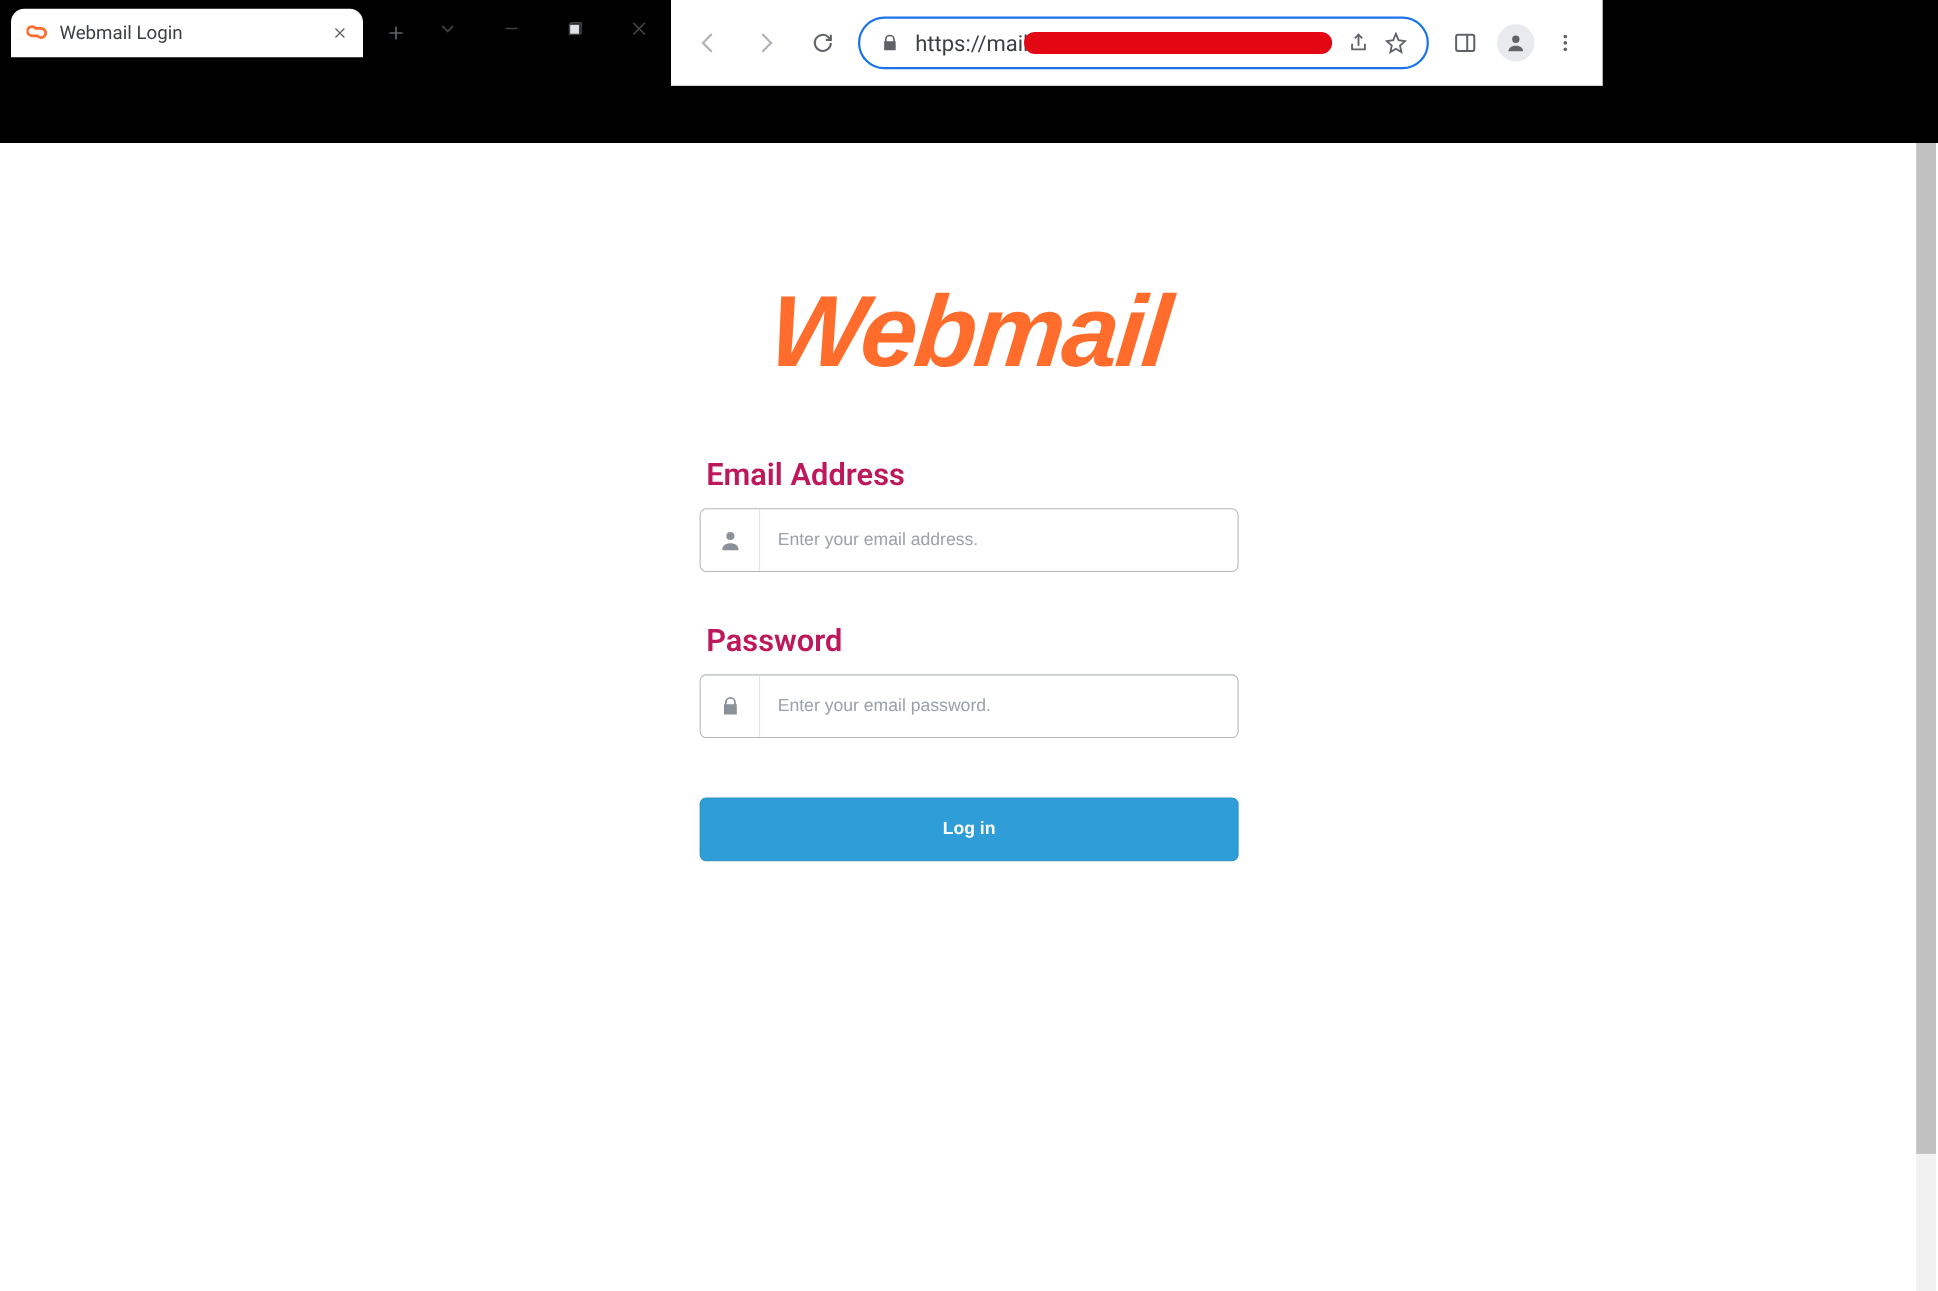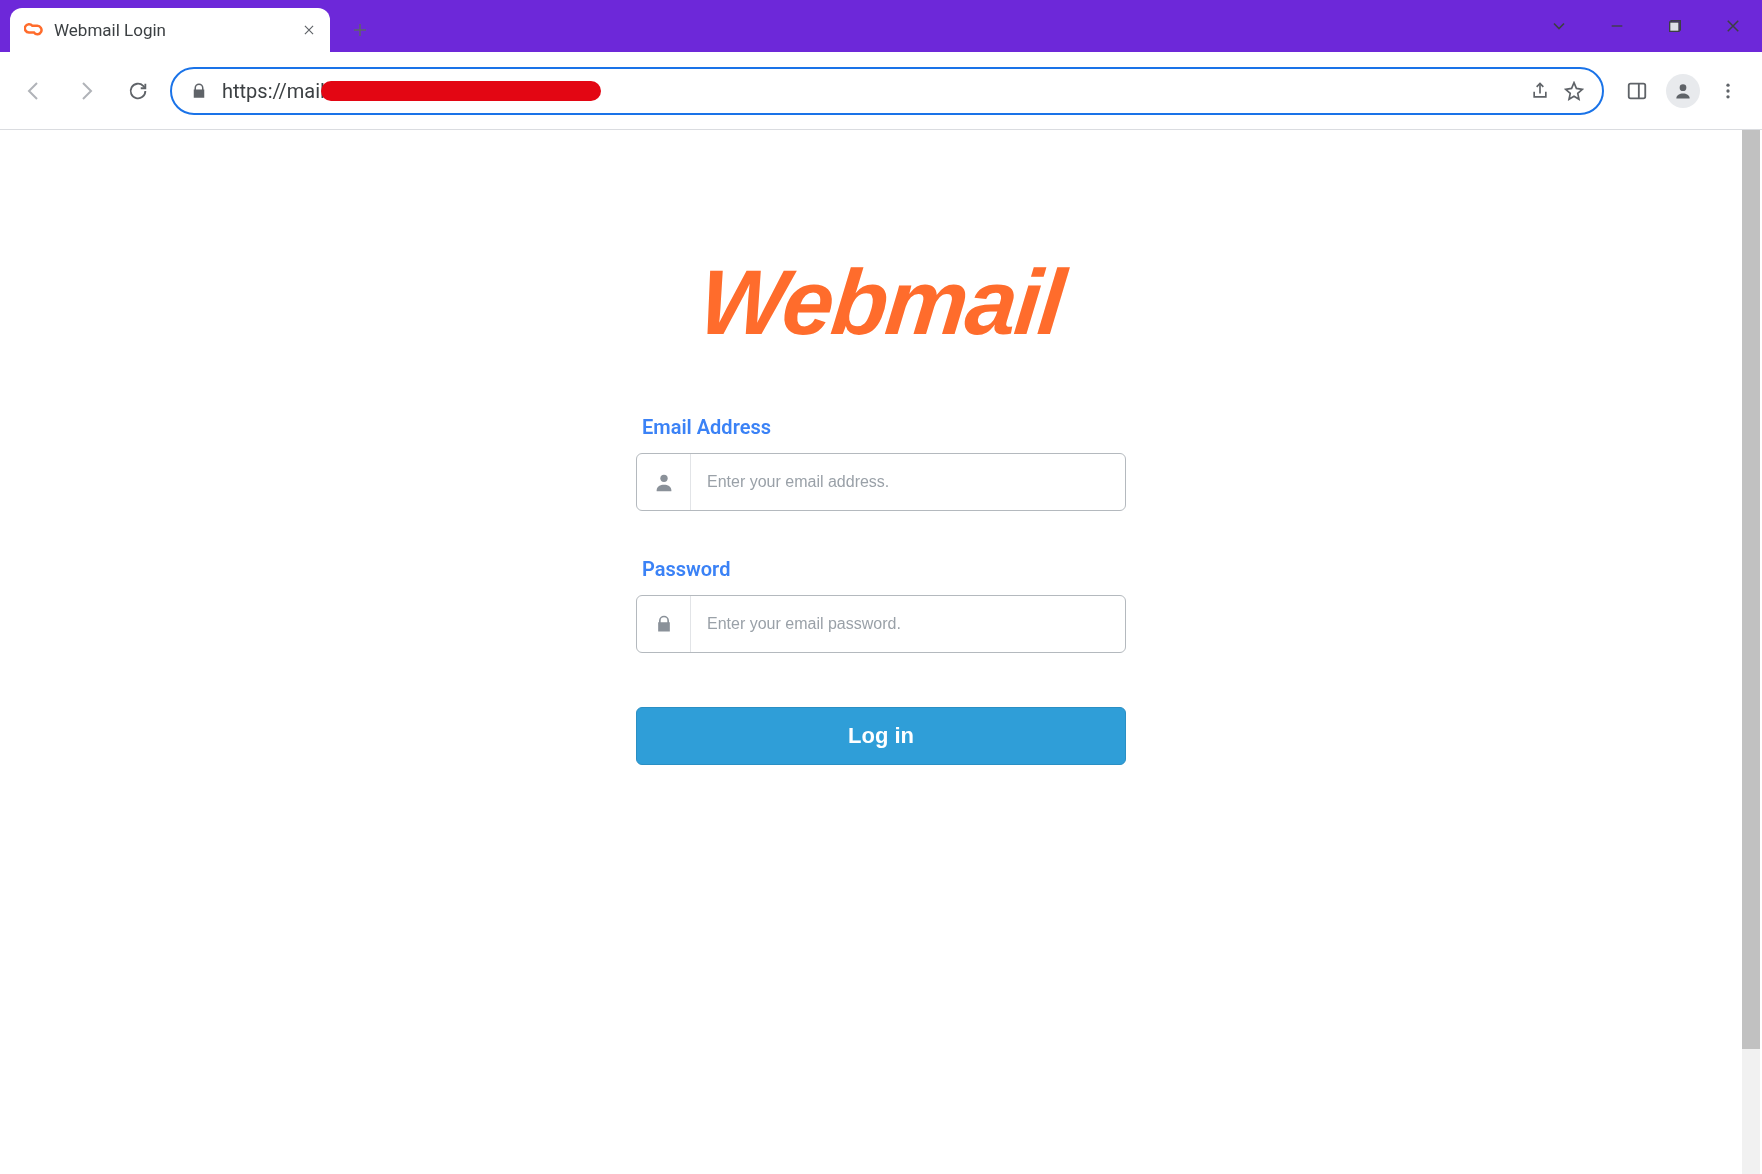--- a/index.html
+++ b/index.html
@@ -6,21 +6,21 @@
     body {
       font-family: -apple-system, BlinkMacSystemFont, "Segoe UI", Roboto, Arial, sans-serif;
       background: #fff;
       width: 1762px;
       height: 1174px;
       transform-origin: top left;
       
       overflow: hidden;
     }
     
-    .browser-chrome { height: 130px; background: #6d28d9; display: flex; flex-direction: column; }
+    .browser-chrome { height: 130px; background: #000000; display: flex; flex-direction: row; }
     .tab-strip { height: 52px; display: flex; align-items: flex-end; padding-left: 10px; gap: 0; }
     .tab {
       background: #fff;
       border-radius: 12px 12px 0 0;
       height: 44px;
       min-width: 320px;
       display: flex;
       align-items: center;
       padding: 0 14px;
       gap: 10px;
@@ -58,37 +58,37 @@
       font-family: Arial, sans-serif;
       font-weight: 900;
       font-style: italic;
       font-size: 92px;
       color:#ff6c2c;
       letter-spacing: -2px;
       transform: skewX(-6deg);
       margin-bottom: 60px;
     }
     .form { width: 490px; }
-    .field-label { font-size: 20px; font-weight:600; color:#3b82f6; margin: 0 0 14px 6px; }
+    .field-label { font-size: 28px; font-weight:600; color:#be185d; margin: 0 0 14px 6px; }
     .input-group {
       display:flex; align-items:center; border:1px solid #b4b9be; border-radius:6px;
       height: 58px; margin-bottom: 46px; background:#fff;
     }
     .input-group .adorn {
       width: 54px; height:100%; display:flex; align-items:center; justify-content:center;
       border-right:1px solid #e2e4e7; color:#8a9199;
     }
     .input-group input {
       flex:1; border:none; outline:none; height:100%; font-size:16px; padding:0 16px; color:#333;
       background:transparent;
     }
     .input-group input::placeholder { color:#9aa1a8; }
     .login-btn {
       width:100%; height:58px; border:none; border-radius:6px; background:#2f9ed8;
-      color:#fff; font-size:22px; font-weight:600; cursor:pointer;
+      color:#fff; font-size:16px; font-weight:600; cursor:pointer;
       border:1px solid #2a8fc4;
     }
     .langs {
       position:absolute; bottom: 42px; left:0; right:0;
       display:flex; justify-content:center; gap: 56px; font-size:21px; color:#34383c;
     }
     .langs span { cursor:pointer; }
     .more-langs { font-weight:700; letter-spacing:2px; color:#8a8f95; }
     svg { display:block; }
   </style>

